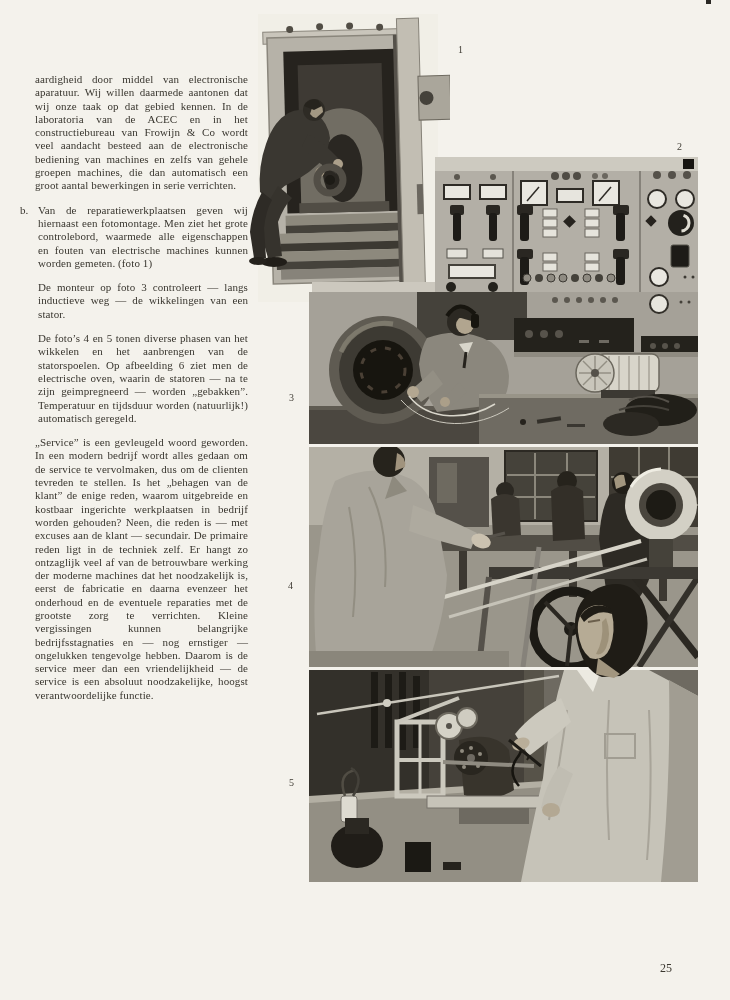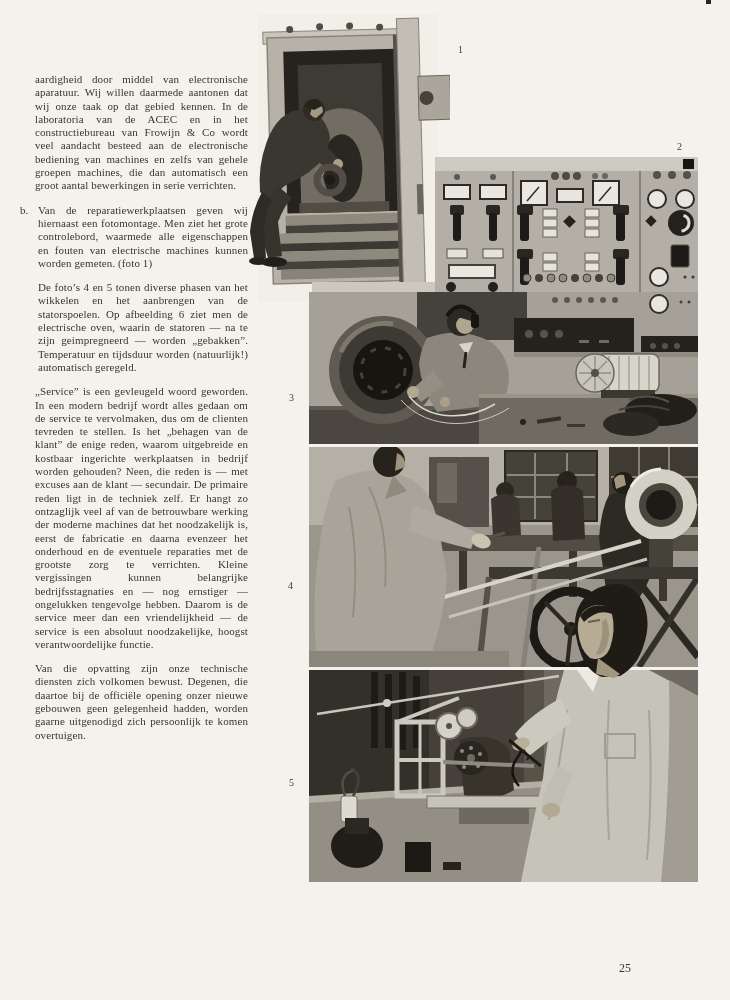--- a/index.html
+++ b/index.html
@@ -12,37 +12,37 @@
   .text-col{
     position:absolute;left:35px;top:63px;width:213px;
     font-size:11px;line-height:13.3px;text-align:justify;
     letter-spacing:.1px;
     margin-top:10px;
   }
   .text-col p{margin:0 0 11px 0;position:relative;}
   .text-col p.sect-b{margin-left:3px;}
   .marker{position:absolute;left:-18px;top:0;}
   .fig-label{position:absolute;font-size:10px;color:#3f3c34;}
-  .page-number{position:absolute;left:612px;top:961px;width:26px;text-align:center;font-size:12px;color:#3a372f;}
+  .page-number{position:absolute;left:653px;top:961px;width:26px;text-align:center;font-size:12px;color:#3a372f;}
   .photo{position:absolute;}
   .photo svg{display:block;}
   .edge-mark{position:absolute;left:706px;top:0;width:5px;height:4px;background:#2a2824;}
   .head-overlay{position:absolute;left:562px;top:578px;width:90px;height:100px;z-index:5;}
 </style>
 </head>
 <body>
 
 <div class="page">
 
   <div class="text-col">
     <p><span>aardigheid door middel van electronische aparatuur. Wij willen daarmede aantonen dat wij onze taak op dat gebied kennen. In de laboratoria van de ACEC en in het constructiebureau van Frowijn &amp; Co wordt veel aandacht besteed aan de electronische bediening van machines en zelfs van gehele groepen machines, die dan automatisch een groot aantal bewerkingen in serie verrichten.</span></p>
     <p class="sect-b"><span class="marker">b.</span><span>Van de reparatiewerkplaatsen geven wij hiernaast een fotomontage. Men ziet het grote controlebord, waarmede alle eigenschappen en fouten van electrische machines kunnen worden gemeten. (foto 1)</span></p>
+    <p class="sect-b"><span>De monteur op foto 3 controleert — langs inductieve weg — de wikkelingen van een stator.</span></p>
     <p class="sect-b"><span>De foto’s 4 en 5 tonen diverse phasen van het wikkelen en het aanbrengen van de statorspoelen. Op afbeelding 6 ziet men de electrische oven, waarin de statoren — na te zijn geimpregneerd — worden „gebakken”. Temperatuur en tijdsduur worden (natuurlijk!) automatisch geregeld.</span></p>
     <p><span>„Service” is een gevleugeld woord geworden. In een modern bedrijf wordt alles gedaan om de service te vervolmaken, dus om de clienten tevreden te stellen. Is het „behagen van de klant” de enige reden, waarom uitgebreide en kostbaar ingerichte werkplaatsen in bedrijf worden gehouden? Neen, die reden is — met excuses aan de klant — secundair. De primaire reden ligt in de techniek zelf. Er hangt zo ontzaglijk veel af van de betrouwbare werking der moderne machines dat het noodzakelijk is, eerst de fabricatie en daarna evenzeer het onderhoud en de eventuele reparaties met de grootste zorg te verrichten. Kleine vergissingen kunnen belangrijke bedrijfsstagnaties en — nog ernstiger — ongelukken tengevolge hebben. Daarom is de service meer dan een vriendelijkheid — de service is een absoluut noodzakelijke, hoogst verantwoordelijke functie.</span></p>
-    <p><span>Van die opvatting zijn onze technische diensten zich volkomen bewust. Degenen, die daartoe bij de officiële opening onzer nieuwe gebouwen geen gelegenheid hadden, worden gaarne uitgenodigd zich persoonlijk te komen overtuigen.</span></p>
   </div>
 
   <span class="fig-label" style="left:458px;top:44px;">1</span>
   <span class="fig-label" style="left:677px;top:141px;">2</span>
   <span class="fig-label" style="left:289px;top:392px;">3</span>
   <span class="fig-label" style="left:288px;top:580px;">4</span>
   <span class="fig-label" style="left:289px;top:777px;">5</span>
 
   <span class="page-number">25</span>
   <div class="edge-mark"></div>

